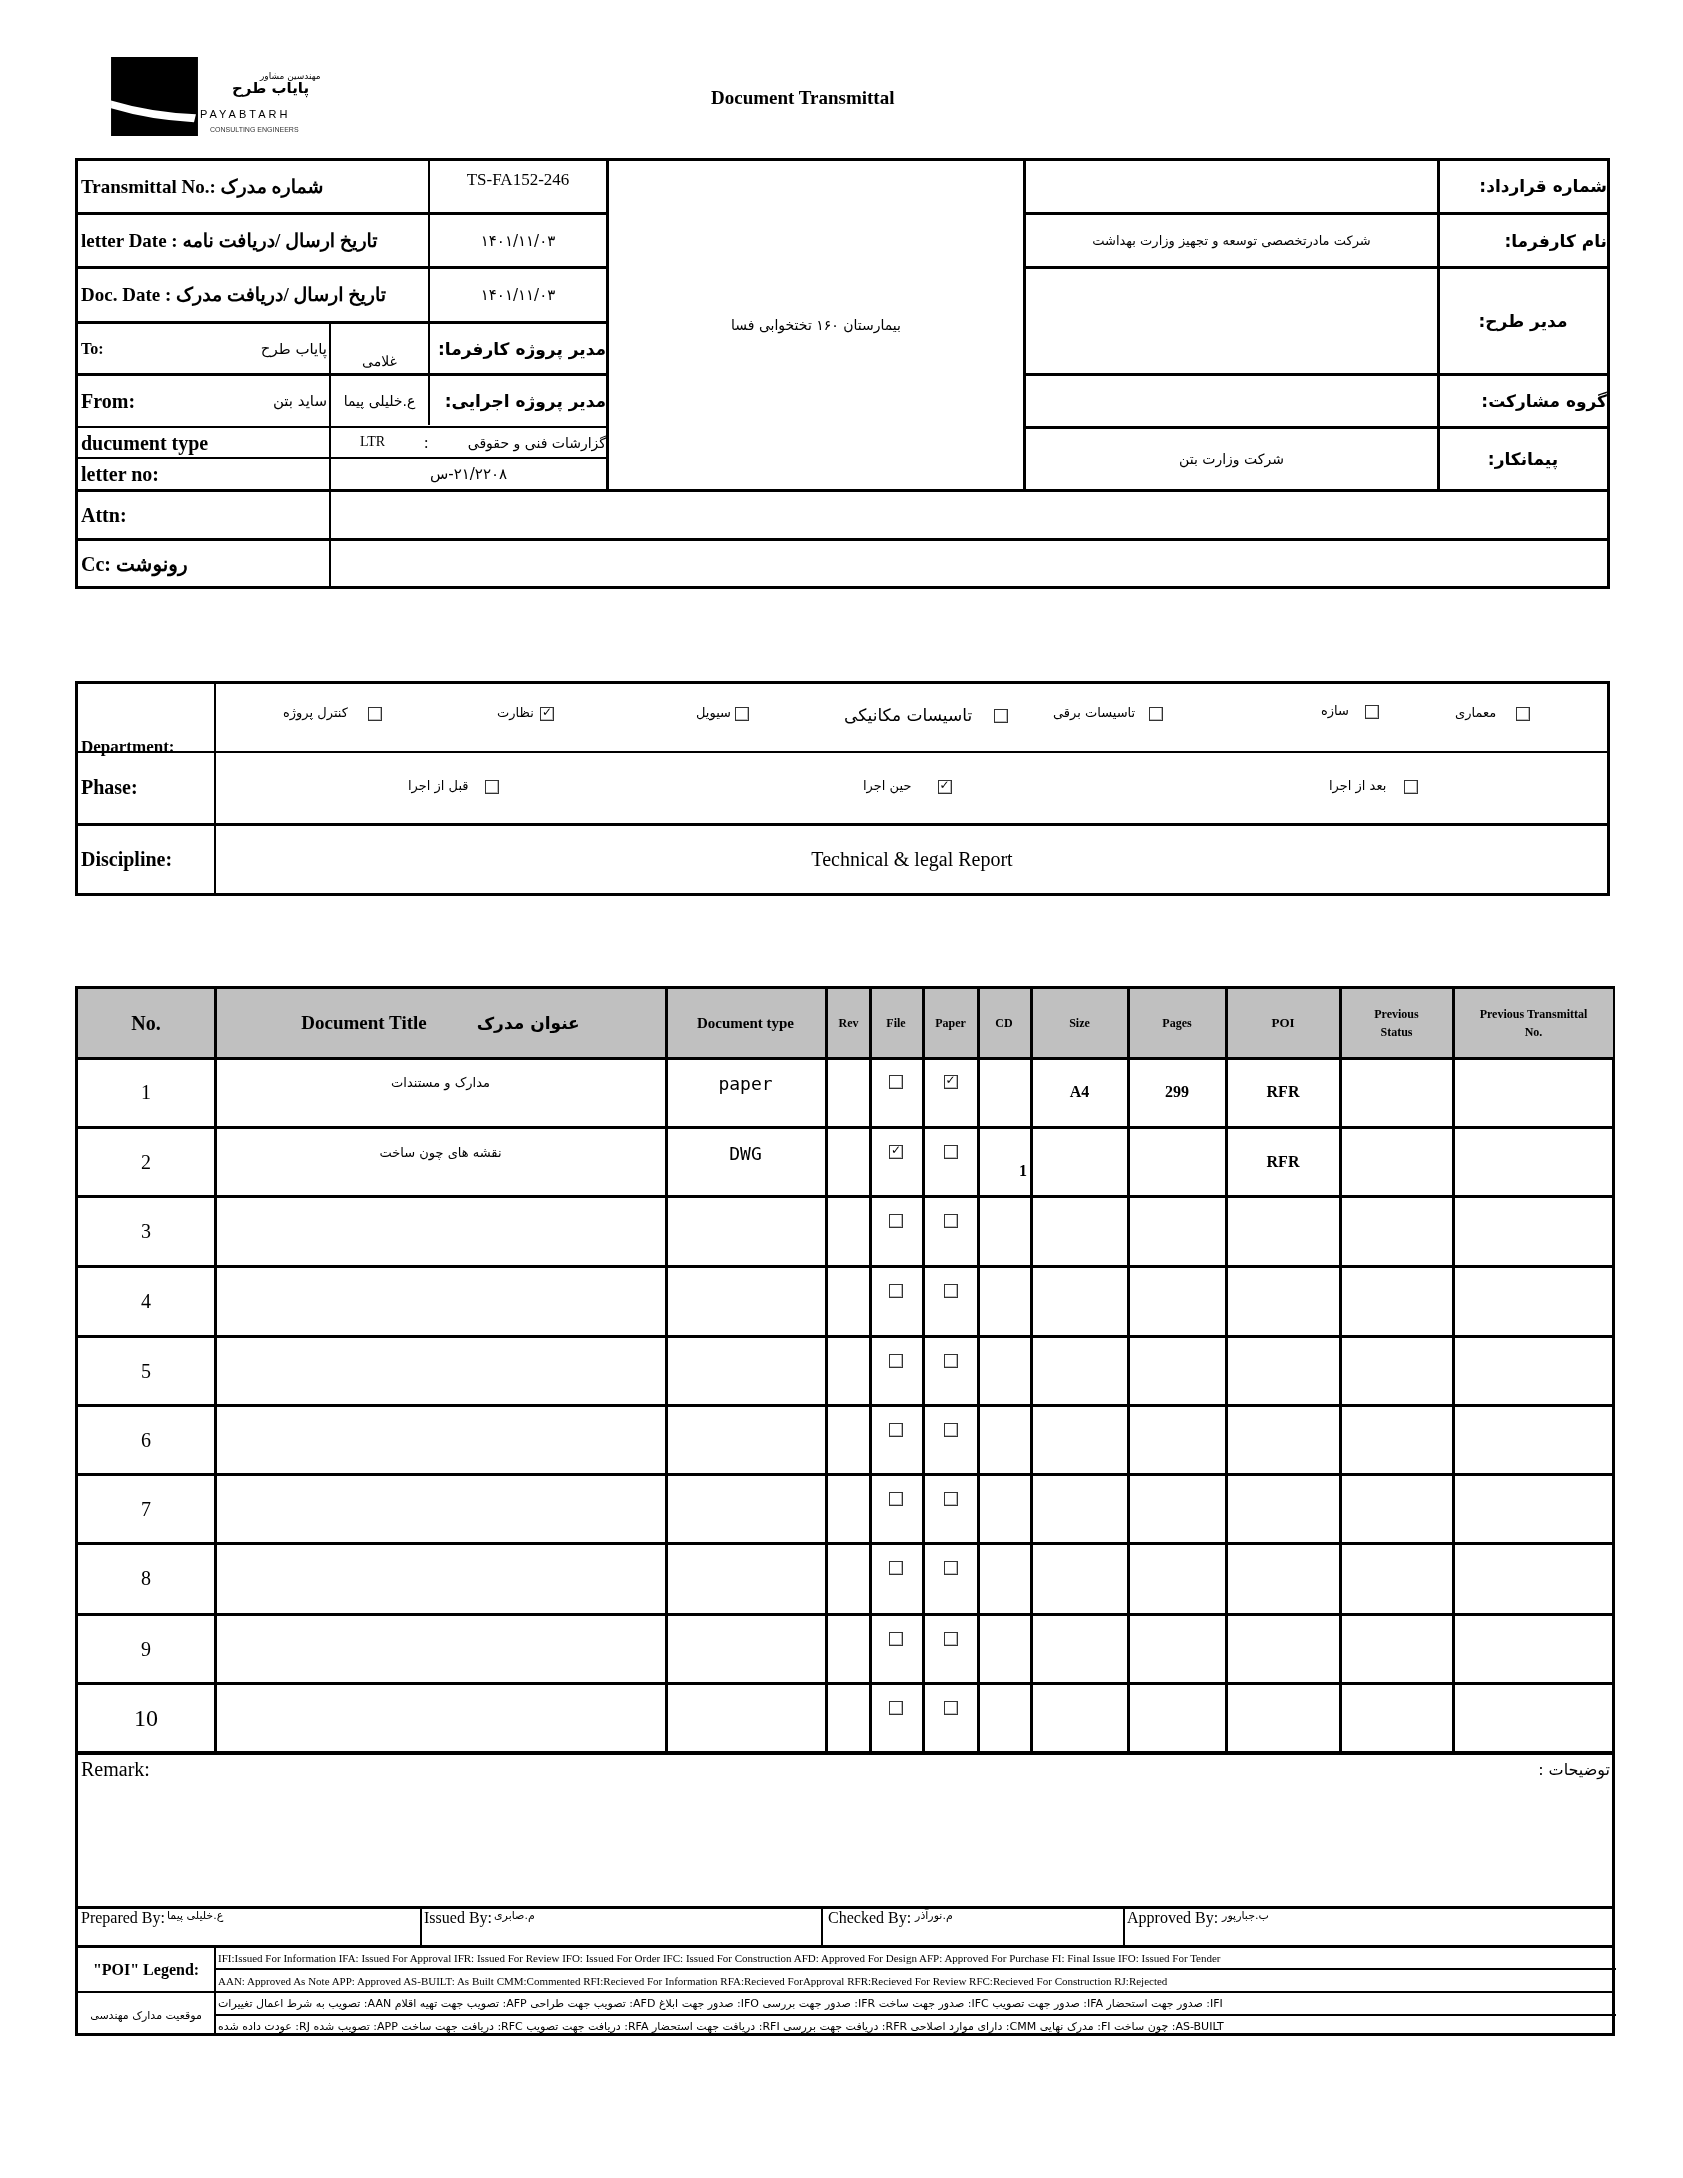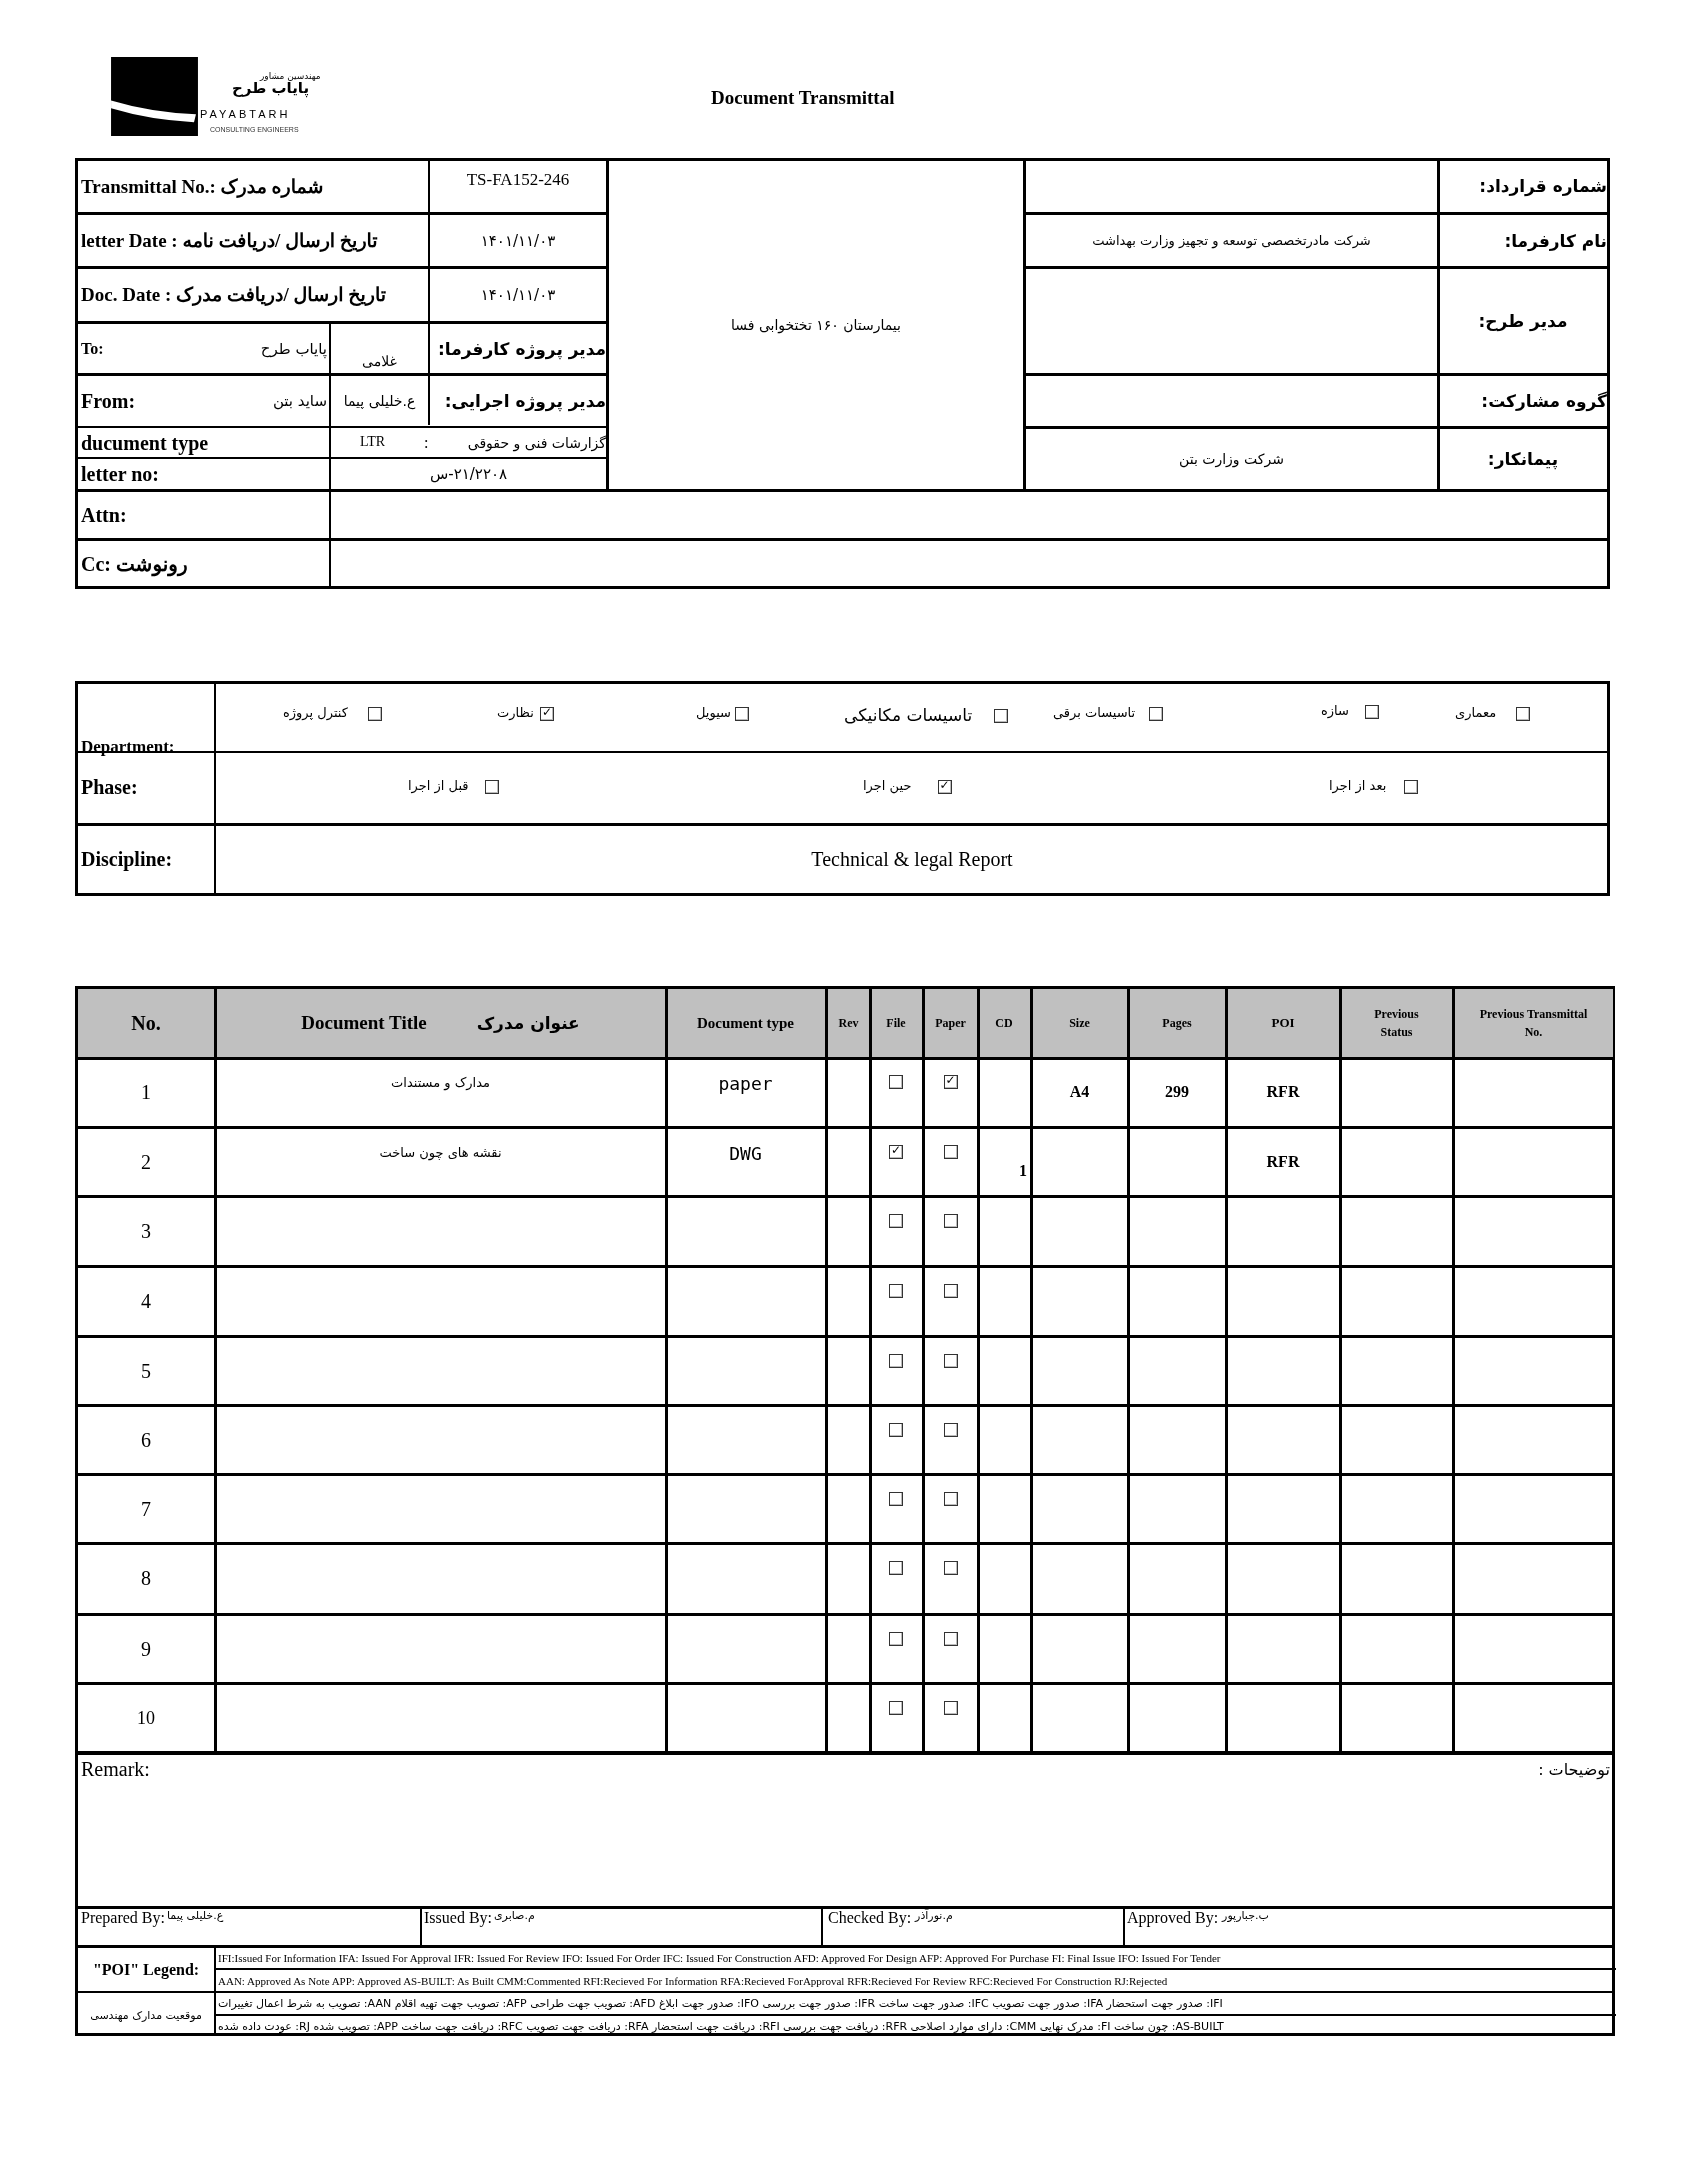--- a/index.html
+++ b/index.html
@@ -360,21 +360,21 @@
         <span class="cb"></span>
       </div>
       <div class="cell c" style="left: 979px; top: 1616px; width: 50px; height: 66px; font-size: 16px; font-weight: bold; justify-content: flex-end; padding-right: 2px; padding-top: 18px;"></div>
       <div class="cell c" style="left: 1032px; top: 1616px; width: 95px; height: 66px; font-size: 16px; font-weight: bold;"></div>
       <div class="cell c" style="left: 1129px; top: 1616px; width: 96px; height: 66px; font-size: 16px; font-weight: bold;"></div>
       <div class="cell c" style="left: 1227px; top: 1616px; width: 112px; height: 66px; font-size: 16px; font-weight: bold;"></div>
       <div class="cell c" style="left: 1341px; top: 1616px; width: 111px; height: 66px; font-size: 14px;"></div>
       <div class="cell c" style="left: 1455px; top: 1616px; width: 157px; height: 66px; font-size: 14px;"></div>
     </div>
     <div>
-      <div class="cell c" style="left: 78px; top: 1685px; width: 136px; height: 66px; font-size: 18px;">10</div>
+      <div class="cell c" style="left: 78px; top: 1685px; width: 136px; height: 66px; font-size: 24px;">10</div>
       <div class="cell c" style="left: 216px; top: 1685px; width: 449px; height: 66px; font-size: 13px; font-family: &quot;DejaVu Sans&quot;, sans-serif; direction: rtl; align-items: flex-start; padding-top: 16px;"></div>
       <div class="cell c" style="left: 667px; top: 1685px; width: 157px; height: 66px; font-size: 18px; font-family: &quot;DejaVu Sans Mono&quot;, &quot;Liberation Mono&quot;, monospace; align-items: flex-start; padding-top: 14px;"></div>
       <div class="cell c" style="left: 827px; top: 1685px; width: 43px; height: 66px; font-size: 14px;"></div>
       <div class="cell c" style="left: 871px; top: 1685px; width: 50px; height: 66px; align-items: flex-start; padding-top: 16px;">
         <span class="cb"></span>
       </div>
       <div class="cell c" style="left: 924px; top: 1685px; width: 53px; height: 66px; align-items: flex-start; padding-top: 16px;">
         <span class="cb"></span>
       </div>
       <div class="cell c" style="left: 979px; top: 1685px; width: 50px; height: 66px; font-size: 16px; font-weight: bold; justify-content: flex-end; padding-right: 2px; padding-top: 18px;"></div>

